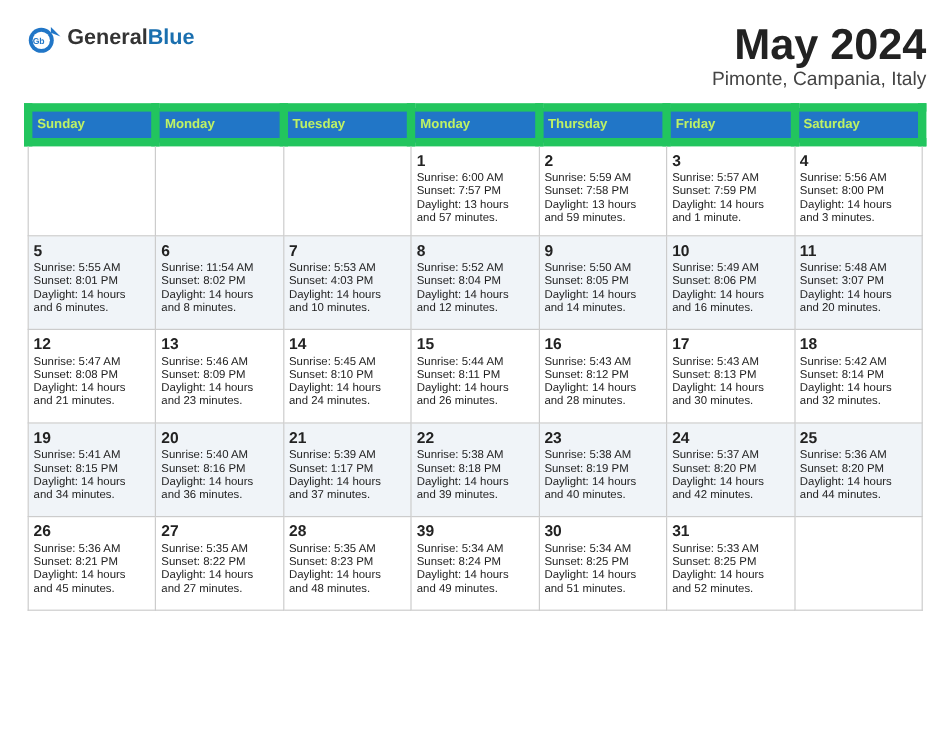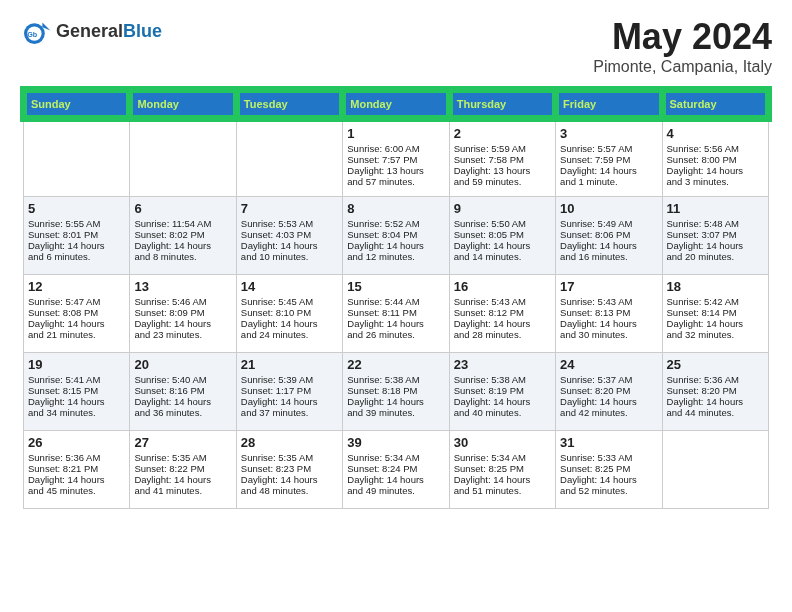--- a/index.html
+++ b/index.html
@@ -312,21 +312,21 @@
             <div>Sunrise: 5:36 AM</div>
             <div>Sunset: 8:21 PM</div>
             <div>Daylight: 14 hours</div>
             <div>and 45 minutes.</div>
           </td>
           <td>
             <span class="day-num">27</span>
             <div>Sunrise: 5:35 AM</div>
             <div>Sunset: 8:22 PM</div>
             <div>Daylight: 14 hours</div>
-            <div>and 41 minutes.</div>
+            <div>and 27 minutes.</div>
           </td>
           <td>
             <span class="day-num">28</span>
             <div>Sunrise: 5:35 AM</div>
             <div>Sunset: 8:23 PM</div>
             <div>Daylight: 14 hours</div>
             <div>and 48 minutes.</div>
           </td>
           <td>
             <span class="day-num">39</span>

